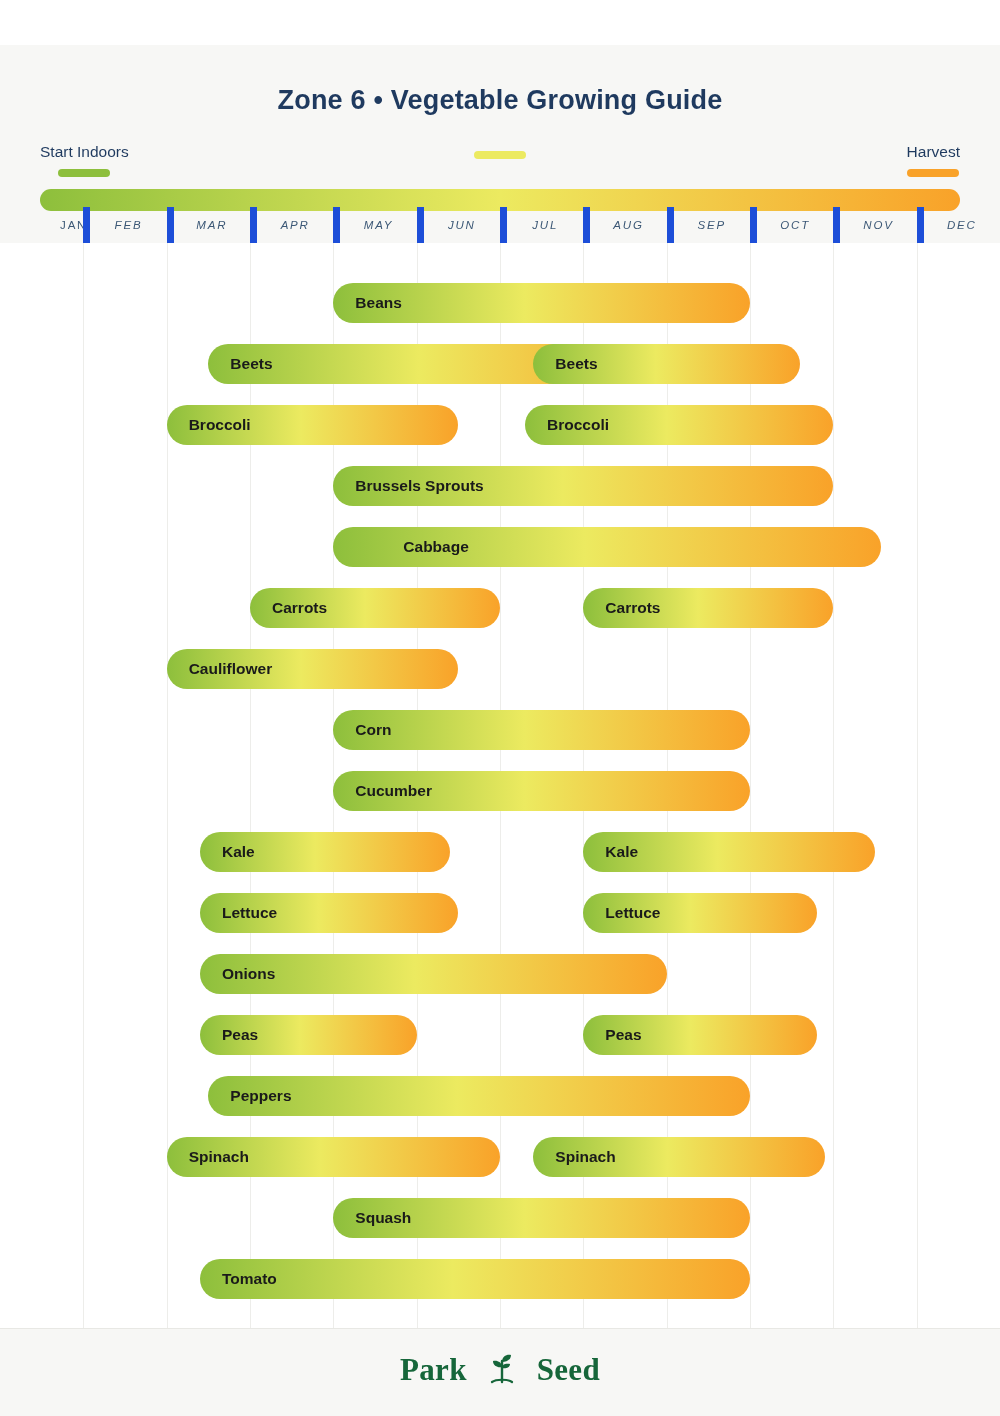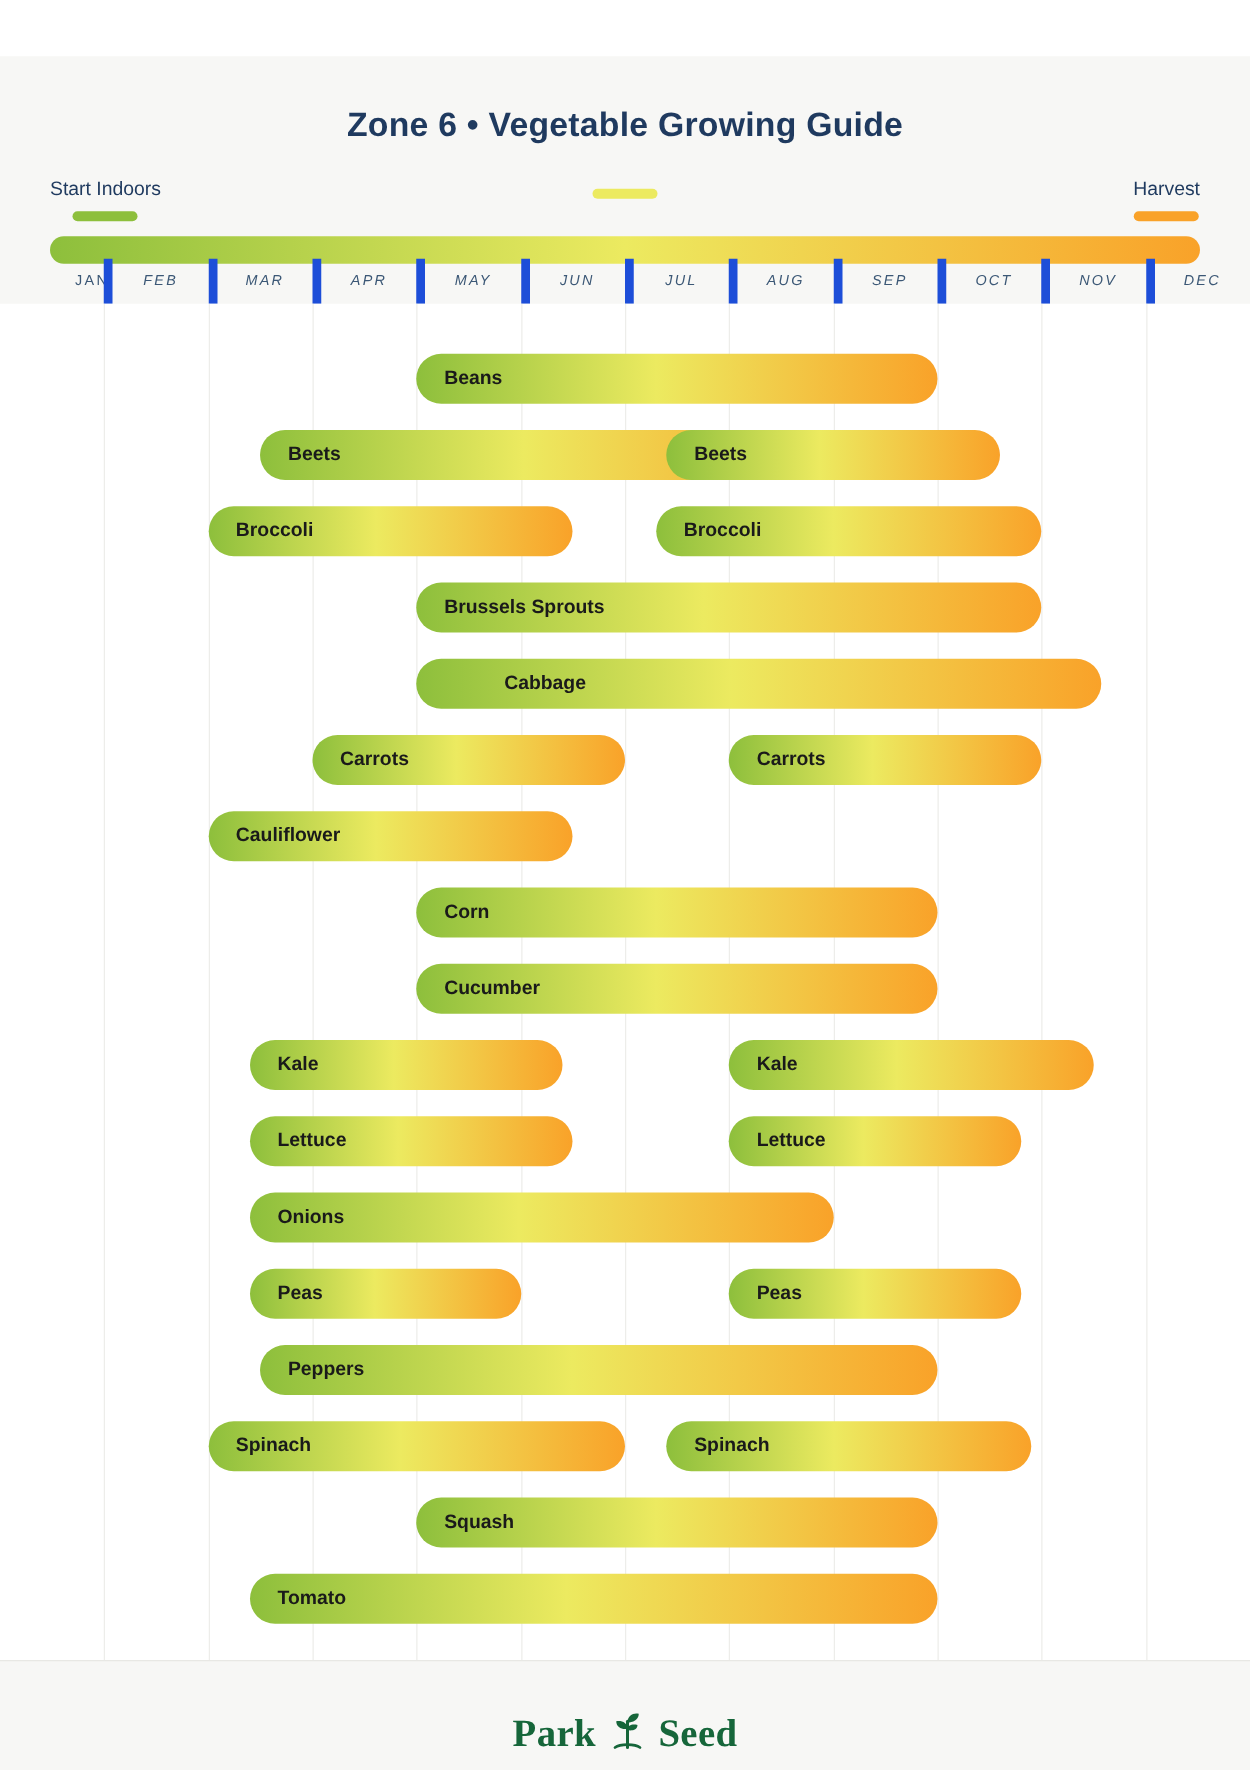--- a/index.html
+++ b/index.html
@@ -72,22 +72,22 @@
   }
 
   
   #footer{
     position:absolute;left:0;top:1328px;width:1000px;height:88px;
     background:#f7f7f5;
     border-top:1px solid #e8e8e4;
     box-sizing:border-box;
   }
   #logo{
-    position:absolute;left:0;top:38px;width:1000px;
-    display:flex;align-items:center;justify-content:center;gap:4px;
+    position:absolute;left:0;top:22px;width:1000px;
+    display:flex;align-items:center;justify-content:center;gap:14px;
   }
   .logo-word{
     font-family:"Liberation Serif", serif;
     font-size:31px;font-weight:bold;color:#16663a;
     letter-spacing:.3px;
   }
 </style>
 </head>
 <body>
 

